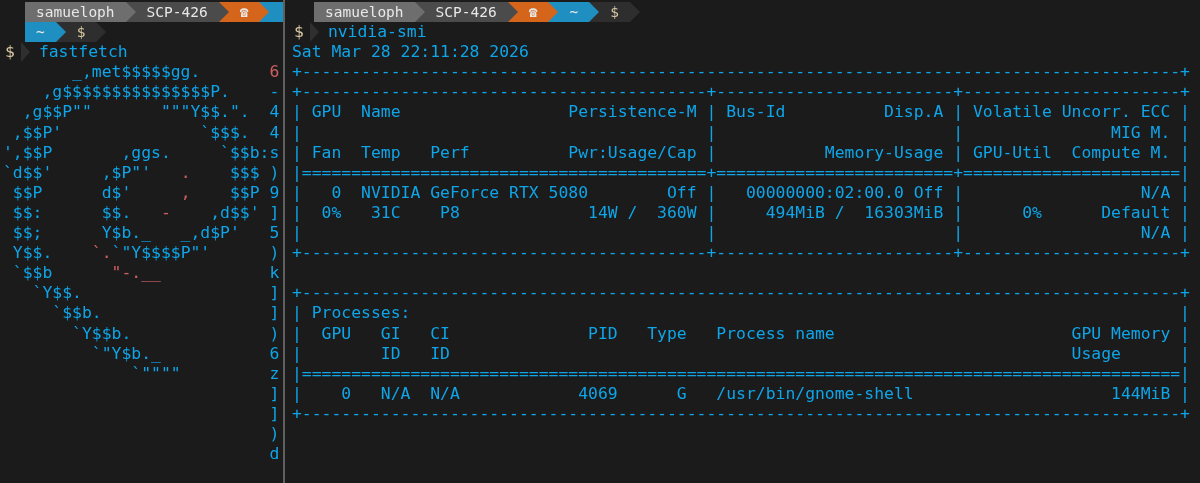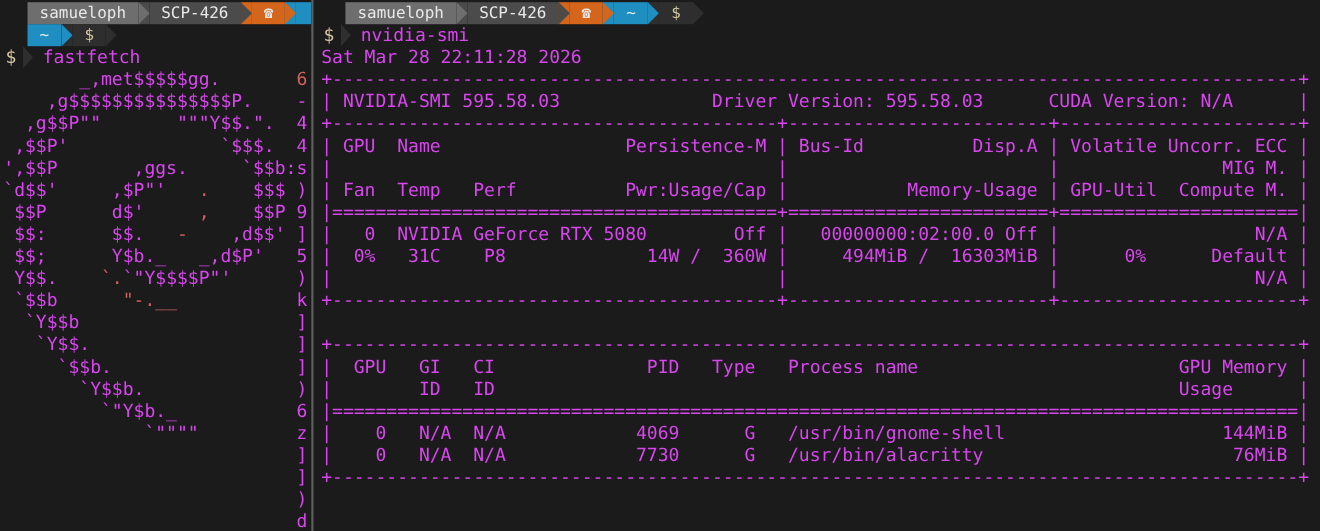--- a/index.html
+++ b/index.html
@@ -11,21 +11,21 @@
     font-size:16.4px;
     color:#d7c6a2;
     display:flex;
     overflow:hidden;
   }
   .pane{padding-top:2px;box-sizing:border-box;overflow:hidden;}
   .pane-left{flex:0 0 283px;width:283px;padding-left:3px;}
   .pane-divider{flex:0 0 2px;background:#5f5f5f;}
   .pane-right{flex:1 1 auto;padding-left:7px;}
   .t-row{height:20.1px;line-height:20.1px;white-space:pre;}
-  .c-cream{color:#d946ef;}
+  .c-cream{color:#0ea5e9;}
   .c-red{color:#cf6060;}
   .prompt-row{display:flex;align-items:flex-start;padding-left:22px;}
   .pl-seg{
     display:inline-flex;align-items:center;
     padding:0 11px;
     font-size:14.5px;
     height:20.1px;
   }
   .pl-stub{width:26px;padding:0;}
   .pl-arrow{
@@ -58,55 +58,53 @@
         <div class="t-row"><span class="c-cream">    ,g$$$$$$$$$$$$$$$P.    -</span></div>
         <div class="t-row"><span class="c-cream">  ,g$$P""       """Y$$.".  4</span></div>
         <div class="t-row"><span class="c-cream"> ,$$P'              `$$$.  4</span></div>
         <div class="t-row"><span class="c-cream">',$$P       ,ggs.     `$$b:s</span></div>
         <div class="t-row"><span class="c-cream">`d$$'     ,$P"'   </span><span class="c-red">.</span><span class="c-cream">    $$$ )</span></div>
         <div class="t-row"><span class="c-cream"> $$P      d$'     </span><span class="c-red">,</span><span class="c-cream">    $$P 9</span></div>
         <div class="t-row"><span class="c-cream"> $$:      $$.   </span><span class="c-red">-</span><span class="c-cream">    ,d$$' ]</span></div>
         <div class="t-row"><span class="c-cream"> $$;      Y$b._   _,d$P'   5</span></div>
         <div class="t-row"><span class="c-cream"> Y$$.    </span><span class="c-red">`.</span><span class="c-cream">`"Y$$$$P"'      )</span></div>
         <div class="t-row"><span class="c-cream"> `$$b      </span><span class="c-red">"-.__</span><span class="c-cream">           k</span></div>
-        <div class="t-row"><span class="c-cream">  `Y$$b                    ]</span></div>
         <div class="t-row"><span class="c-cream">   `Y$$.                   ]</span></div>
         <div class="t-row"><span class="c-cream">     `$$b.                 ]</span></div>
         <div class="t-row"><span class="c-cream">       `Y$$b.              )</span></div>
         <div class="t-row"><span class="c-cream">         `"Y$b._           6</span></div>
         <div class="t-row"><span class="c-cream">             `""""         z</span></div>
         <div class="t-row"><span class="c-cream">                           ]</span></div>
         <div class="t-row"><span class="c-cream">                           ]</span></div>
         <div class="t-row"><span class="c-cream">                           )</span></div>
         <div class="t-row"><span class="c-cream">                           d</span></div>
       </div>
   </div>
 
   <div class="pane-divider"></div>
 
   <div class="pane pane-right">
     <div id="right-prompt" class="t-row prompt-row"><span class="pl-seg" style="background: rgb(110, 110, 110); color: rgb(232, 232, 232);">samueloph</span><span class="pl-arrow" style="border-left-color: rgb(110, 110, 110); background: rgb(75, 75, 75);"></span><span class="pl-seg" style="background: rgb(75, 75, 75); color: rgb(232, 232, 232);">SCP-426</span><span class="pl-arrow" style="border-left-color: rgb(75, 75, 75); background: rgb(212, 101, 26);"></span><span class="pl-seg" style="background: rgb(212, 101, 26); color: rgb(232, 232, 232);">☎</span><span class="pl-arrow" style="border-left-color: rgb(212, 101, 26); background: rgb(31, 143, 193);"></span><span class="pl-seg" style="background: rgb(31, 143, 193); color: rgb(232, 232, 232);">~</span><span class="pl-arrow" style="border-left-color: rgb(31, 143, 193); background: rgb(46, 46, 46);"></span><span class="pl-seg" style="background: rgb(46, 46, 46); color: rgb(215, 198, 162);">$</span><span class="pl-arrow" style="border-left-color: rgb(46, 46, 46);"></span></div>
     <div class="t-row cmd-row"><span class="cmd-dollar">$</span><span class="cmd-arrow"></span><span class="c-cream">nvidia-smi</span></div>
     <div class="t-row c-cream">Sat Mar 28 22:11:28 2026</div>
     <div id="nvidia-out">
         <div class="t-row c-cream">+-----------------------------------------------------------------------------------------+</div>
-        <div class="t-row c-cream">| NVIDIA-SMI 595.58.03              Driver Version: 595.58.03      CUDA Version: N/A      |</div>
         <div class="t-row c-cream">+-----------------------------------------+------------------------+----------------------+</div>
         <div class="t-row c-cream">| GPU  Name                 Persistence-M | Bus-Id          Disp.A | Volatile Uncorr. ECC |</div>
         <div class="t-row c-cream">|                                         |                        |               MIG M. |</div>
         <div class="t-row c-cream">| Fan  Temp   Perf          Pwr:Usage/Cap |           Memory-Usage | GPU-Util  Compute M. |</div>
         <div class="t-row c-cream">|=========================================+========================+======================|</div>
         <div class="t-row c-cream">|   0  NVIDIA GeForce RTX 5080        Off |   00000000:02:00.0 Off |                  N/A |</div>
         <div class="t-row c-cream">|  0%   31C    P8             14W /  360W |     494MiB /  16303MiB |      0%      Default |</div>
         <div class="t-row c-cream">|                                         |                        |                  N/A |</div>
         <div class="t-row c-cream">+-----------------------------------------+------------------------+----------------------+</div>
         <div class="t-row c-cream"> </div>
         <div class="t-row c-cream">+-----------------------------------------------------------------------------------------+</div>
+        <div class="t-row c-cream">| Processes:                                                                              |</div>
         <div class="t-row c-cream">|  GPU   GI   CI              PID   Type   Process name                        GPU Memory |</div>
         <div class="t-row c-cream">|        ID   ID                                                               Usage      |</div>
         <div class="t-row c-cream">|=========================================================================================|</div>
         <div class="t-row c-cream">|    0   N/A  N/A            4069      G   /usr/bin/gnome-shell                    144MiB |</div>
-        <div class="t-row c-cream">|    0   N/A  N/A            7730      G   /usr/bin/alacritty                       76MiB |</div>
         <div class="t-row c-cream">+-----------------------------------------------------------------------------------------+</div>
       </div>
   </div>
 
 </div>
 
 </body></html>

